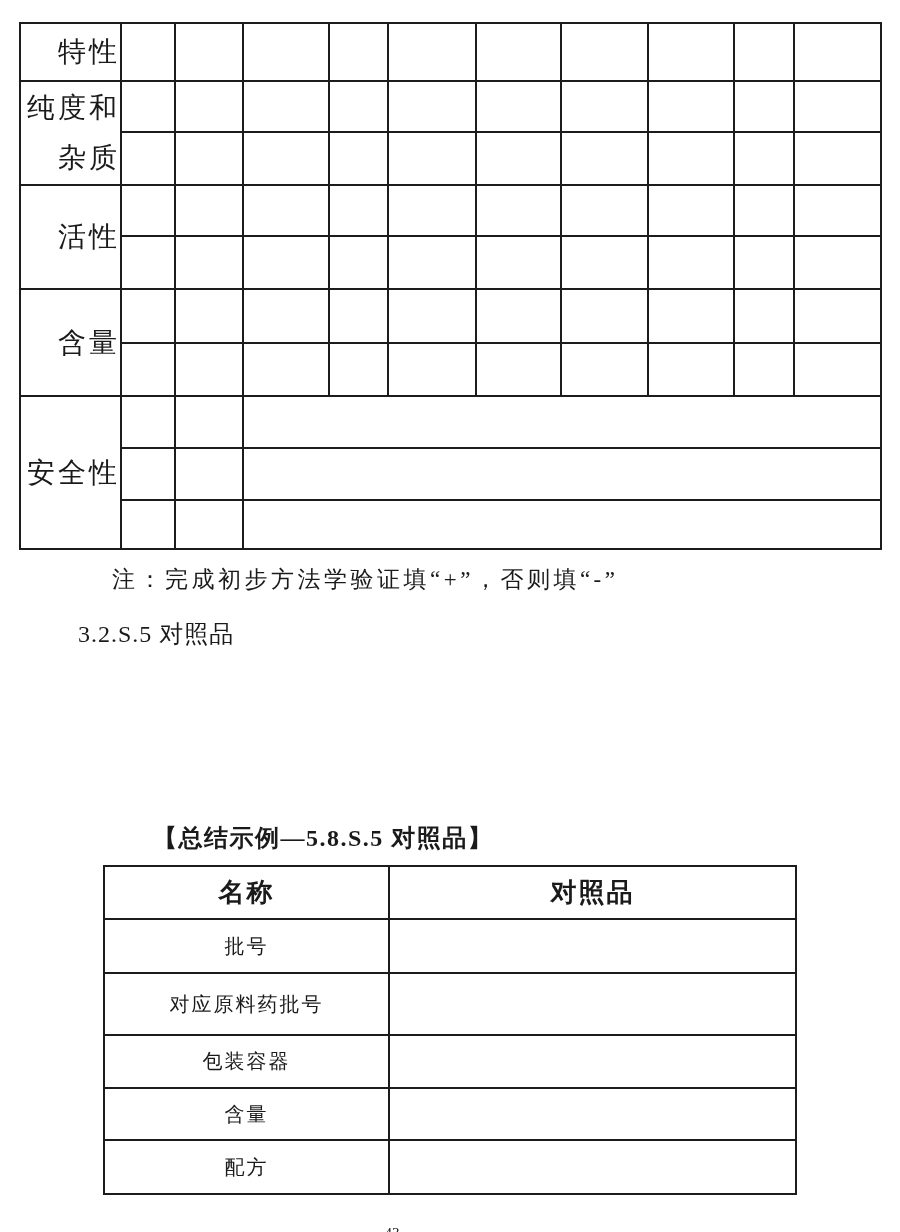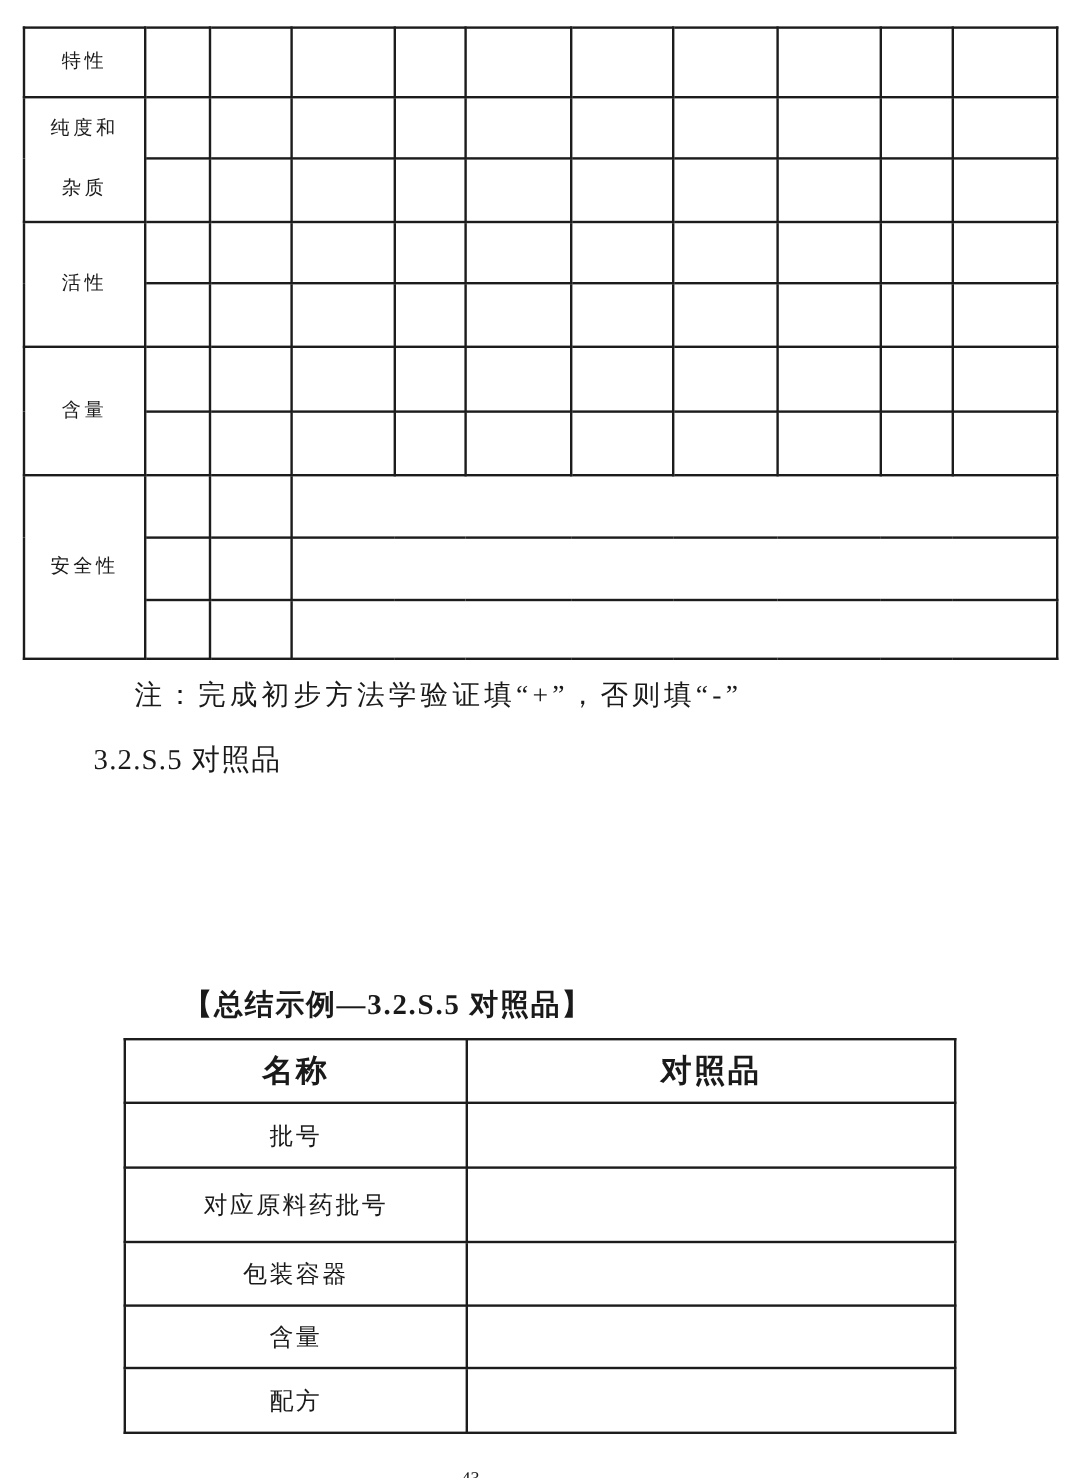--- a/index.html
+++ b/index.html
@@ -6,22 +6,22 @@
   .page{
     position:relative;width:900px;height:1232px;background:#ffffff;
     font-family:"Liberation Serif","DejaVu Serif",serif;color:#1a1a1a;
     overflow:hidden;margin:0 auto;
   }
   
   table{border-collapse:collapse;table-layout:fixed;}
   .t1{position:absolute;left:19px;top:22px;width:861px;}
   .t1 td{border:2px solid #1c1c1c;padding:0;}
   .t1 .lbl{
-    text-align:center;vertical-align:middle;
-    font-size:16px;letter-spacing:3px;line-height:50px;
+    text-align:right;vertical-align:middle;
+    font-size:28px;letter-spacing:3px;line-height:50px;
     white-space:pre-line;
     margin-left:20px;
   }
   
   .note{position:absolute;left:112px;top:563px;font-size:23px;letter-spacing:3.5px;line-height:34px;}
   .sec-heading{position:absolute;left:78px;top:616px;font-size:24px;letter-spacing:1px;line-height:36px;}
   .para{position:absolute;left:85px;top:660px;width:760px;font-size:23px;letter-spacing:4px;}
   .para .line{height:55px;line-height:55px;white-space:nowrap;}
   .para .indent{text-indent:46px;}
   .ex-heading{position:absolute;left:153px;top:820px;font-size:24px;font-weight:bold;letter-spacing:1.5px;line-height:36px;}
@@ -159,21 +159,21 @@
       <td class="e" colspan="8"></td>
     </tr>
   </tbody>
     </table>
 
   <div class="note">注：完成初步方法学验证填“+”，否则填“-”</div>
 
   <div class="sec-heading">3.2.S.5 对照品</div>
 
 
-  <div class="ex-heading">【总结示例—3.2.S.5 对照品】</div>
+  <div class="ex-heading">【总结示例—5.8.S.5 对照品】</div>
 
   <table class="t2">
     <colgroup>
         <col style="width:285px">
         <col style="width:407px">
       </colgroup>
     <tbody>
         <tr style="height:53px">
       <th>名称</th>
       <th>对照品</th>

